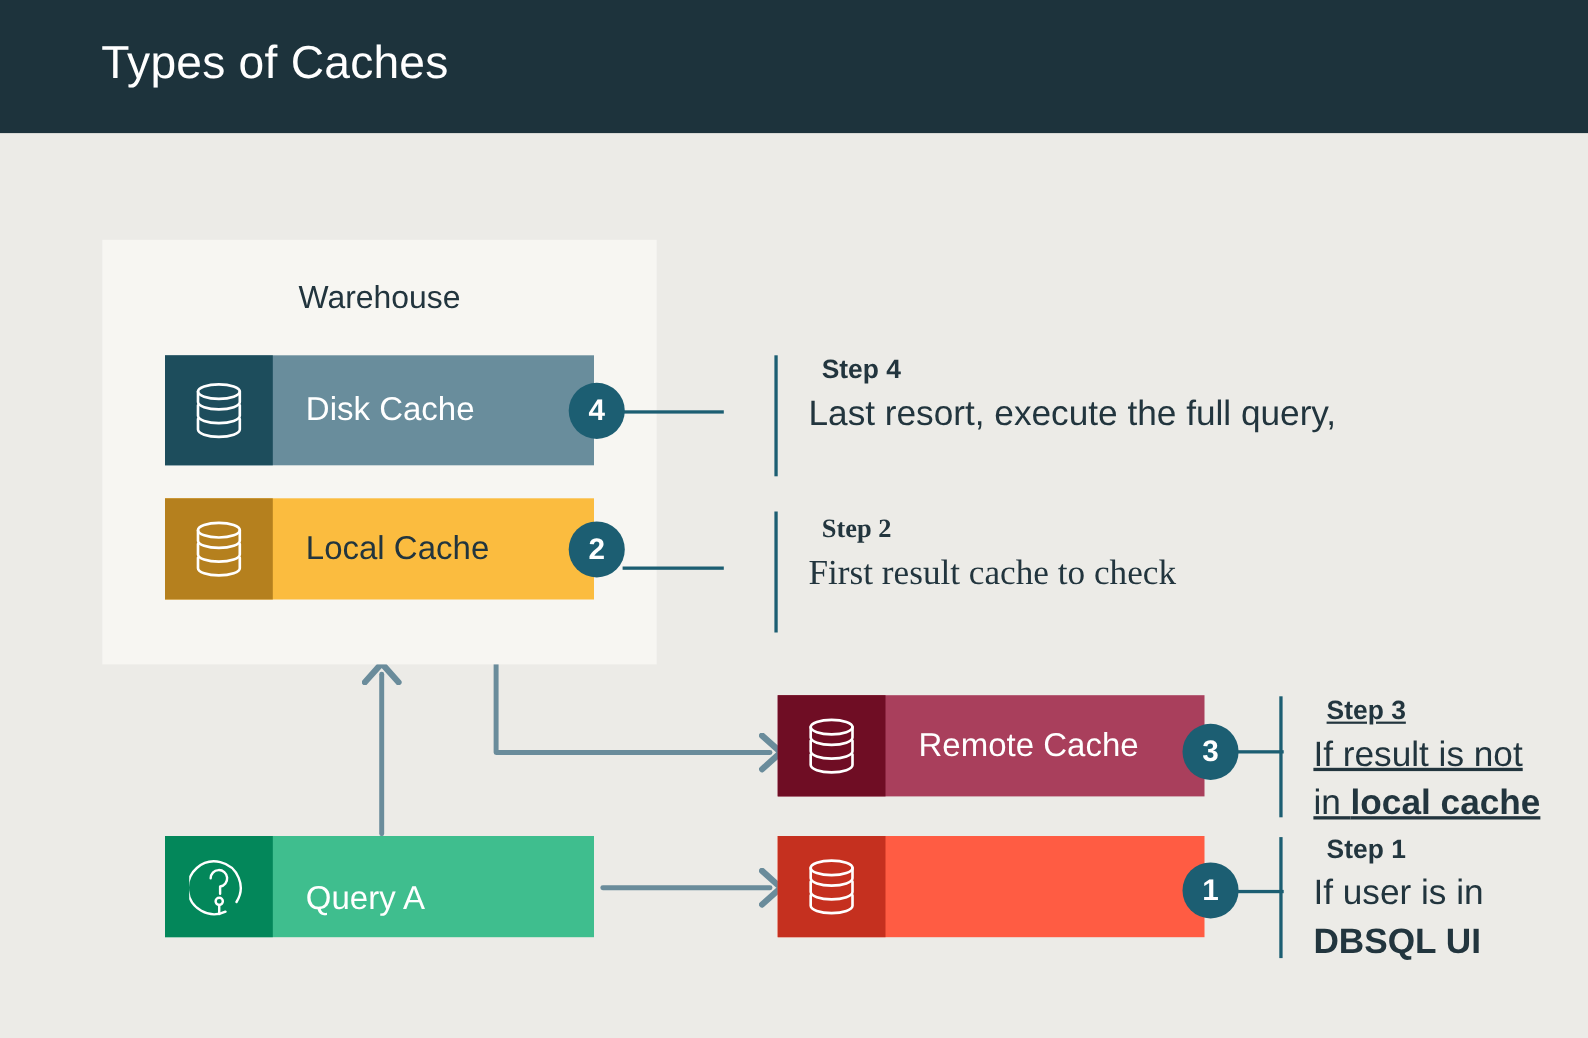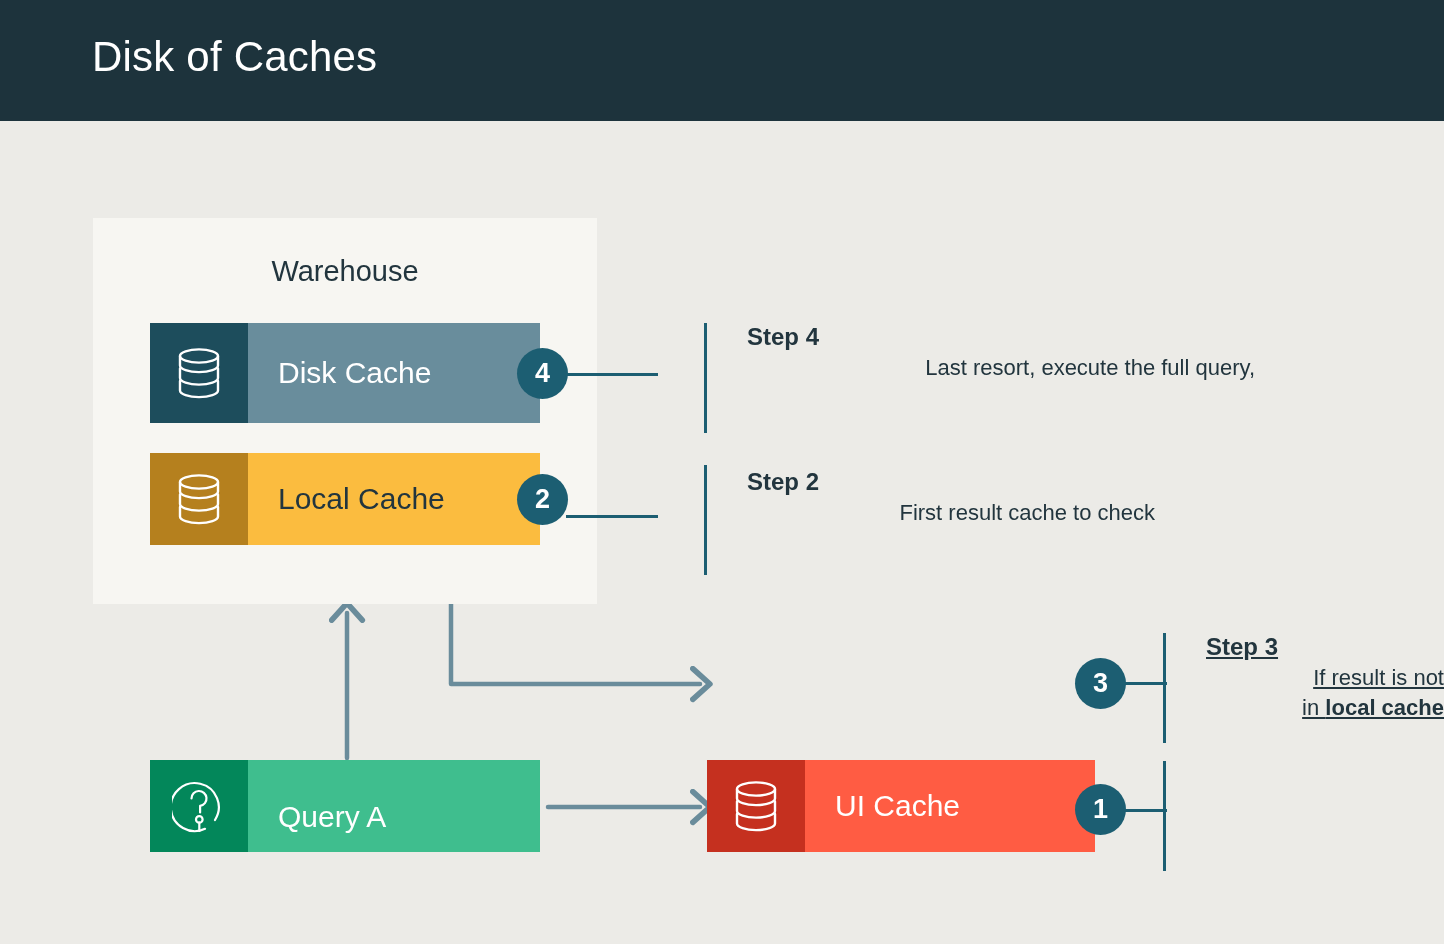--- a/index.html
+++ b/index.html
@@ -69,25 +69,25 @@
   #badge-1{left:1075px;top:663px;}
 
   #query-a{left:150px;top:639px;width:390px;height:92px;background:#3FBE8E;}
   #query-a .bar-icon{background:#03875A;}
   #query-a .bar-label{color:#FFFFFF;margin-top:21px;}
 
   
   .bracket{position:absolute;background:#1C5E72;}
   .note{position:absolute;color:#22353E;}
   .note .note-title{font-size:24px;font-weight:700;line-height:1.32;margin-left:12px;}
-  .note .note-body{font-size:22px;line-height:1.38;text-align:right;}
+  .note .note-body{font-size:32px;line-height:1.38;}
   .note .note-body b{font-weight:700;}
 
   #note-4{left:735px;top:200px;width:520px;}
-  #note-2{left:735px;top:345px;width:420px;}
+  #note-2{left:735px;top:345px;width:420px;font-family:Liberation Serif, serif;}
   #note-3{left:1194px;top:510px;width:250px;text-decoration:underline;}
   #note-1{left:1194px;top:636px;width:250px;}
 
   
   #brk-4{left:704px;top:202px;width:3px;height:110px;}
   #brk-2{left:704px;top:344px;width:3px;height:110px;}
   #brk-3{left:1163px;top:512px;width:3px;height:110px;}
   #brk-1{left:1163px;top:640px;width:3px;height:110px;}
 
   
@@ -97,21 +97,21 @@
   #conn-3{left:1123px;top:561px;width:44px;}
   #conn-1{left:1123px;top:688px;width:44px;}
 
   
   .flow{position:absolute;left:0;top:0;width:1444px;height:823px;pointer-events:none;}
 </style>
 </head>
 <body>
 
 <div class="header">
-  <div class="header-title">Disk of Caches</div>
+  <div class="header-title">Types of Caches</div>
 </div>
 
 <div class="canvas">
 
   <svg class="flow" viewBox="0 0 1444 823">
     <defs>
       <marker id="ah" markerWidth="11" markerHeight="11" refX="2.2" refY="4" orient="auto" markerUnits="strokeWidth">
         <path d="M0.6,0.6 L4.4,4 L0.6,7.4" fill="none" stroke="#6A8C9B" stroke-width="1.25" stroke-linecap="round" stroke-linejoin="round"></path>
       </marker>
     </defs>
@@ -150,34 +150,46 @@
           <path d="M4,9 L4,18.5 C4,22.1 12.5,25.1 23,25.1 C33.5,25.1 42,22.1 42,18.5 L42,9"></path>
           <path d="M4,21.5 L4,31 C4,34.6 12.5,37.6 23,37.6 C33.5,37.6 42,34.6 42,31 L42,21.5"></path>
           <path d="M4,34 L4,43.5 C4,47.1 12.5,50.1 23,50.1 C33.5,50.1 42,47.1 42,43.5 L42,34"></path>
         </g>
       </svg>
     </div>
     <div class="bar-label">Local Cache</div>
   </div>
   <div class="badge" id="badge-2">2</div>
 
+  <div class="bar" id="remote-cache">
+    <div class="bar-icon">
+      <svg width="46" height="52" viewBox="0 0 46 52" aria-hidden="true">
+        <g fill="none" stroke="#ffffff" stroke-width="2.4" stroke-linecap="round" stroke-linejoin="round">
+          <ellipse cx="23" cy="9" rx="19" ry="6.6"></ellipse>
+          <path d="M4,9 L4,18.5 C4,22.1 12.5,25.1 23,25.1 C33.5,25.1 42,22.1 42,18.5 L42,9"></path>
+          <path d="M4,21.5 L4,31 C4,34.6 12.5,37.6 23,37.6 C33.5,37.6 42,34.6 42,31 L42,21.5"></path>
+          <path d="M4,34 L4,43.5 C4,47.1 12.5,50.1 23,50.1 C33.5,50.1 42,47.1 42,43.5 L42,34"></path>
+        </g>
+      </svg>
+    </div>
+    <div class="bar-label">Remote Cache</div>
+  </div>
   <div class="badge" id="badge-3">3</div>
 
   <div class="bar" id="ui-cache">
     <div class="bar-icon">
       <svg width="46" height="52" viewBox="0 0 46 52" aria-hidden="true">
         <g fill="none" stroke="#ffffff" stroke-width="2.4" stroke-linecap="round" stroke-linejoin="round">
           <ellipse cx="23" cy="9" rx="19" ry="6.6"></ellipse>
           <path d="M4,9 L4,18.5 C4,22.1 12.5,25.1 23,25.1 C33.5,25.1 42,22.1 42,18.5 L42,9"></path>
           <path d="M4,21.5 L4,31 C4,34.6 12.5,37.6 23,37.6 C33.5,37.6 42,34.6 42,31 L42,21.5"></path>
           <path d="M4,34 L4,43.5 C4,47.1 12.5,50.1 23,50.1 C33.5,50.1 42,47.1 42,43.5 L42,34"></path>
         </g>
       </svg>
     </div>
-    <div class="bar-label">UI Cache</div>
   </div>
   <div class="badge" id="badge-1">1</div>
 
   <div class="bar" id="query-a">
     <div class="bar-icon">
       <svg width="54" height="54" viewBox="0 0 54 54" aria-hidden="true">
         <g fill="none" stroke="#ffffff" stroke-width="2.2" stroke-linecap="round" stroke-linejoin="round">
           <path d="M33,49.8 A24,24 0 1 1 43,41"></path>
           <path d="M19.5,19.5 a7.5,7.5 0 1 1 8.6,7.4 l0,6.6"></path>
           <circle cx="27.3" cy="40.4" r="3.3"></circle>
@@ -209,14 +221,19 @@
     <div class="note-title">Step 2</div>
     <div class="note-body">First result cache to check</div>
   </div>
 
   <div class="note" id="note-3">
     <div class="note-title">Step 3</div>
     <div class="note-body">If result is not</div>
     <div class="note-body"><span>in </span><b>local cache</b><span></span></div>
   </div>
 
+  <div class="note" id="note-1">
+    <div class="note-title">Step 1</div>
+    <div class="note-body">If user is in</div>
+    <div class="note-body"><b>DBSQL UI</b></div>
+  </div>
 
 </div>
 
 </body></html>

